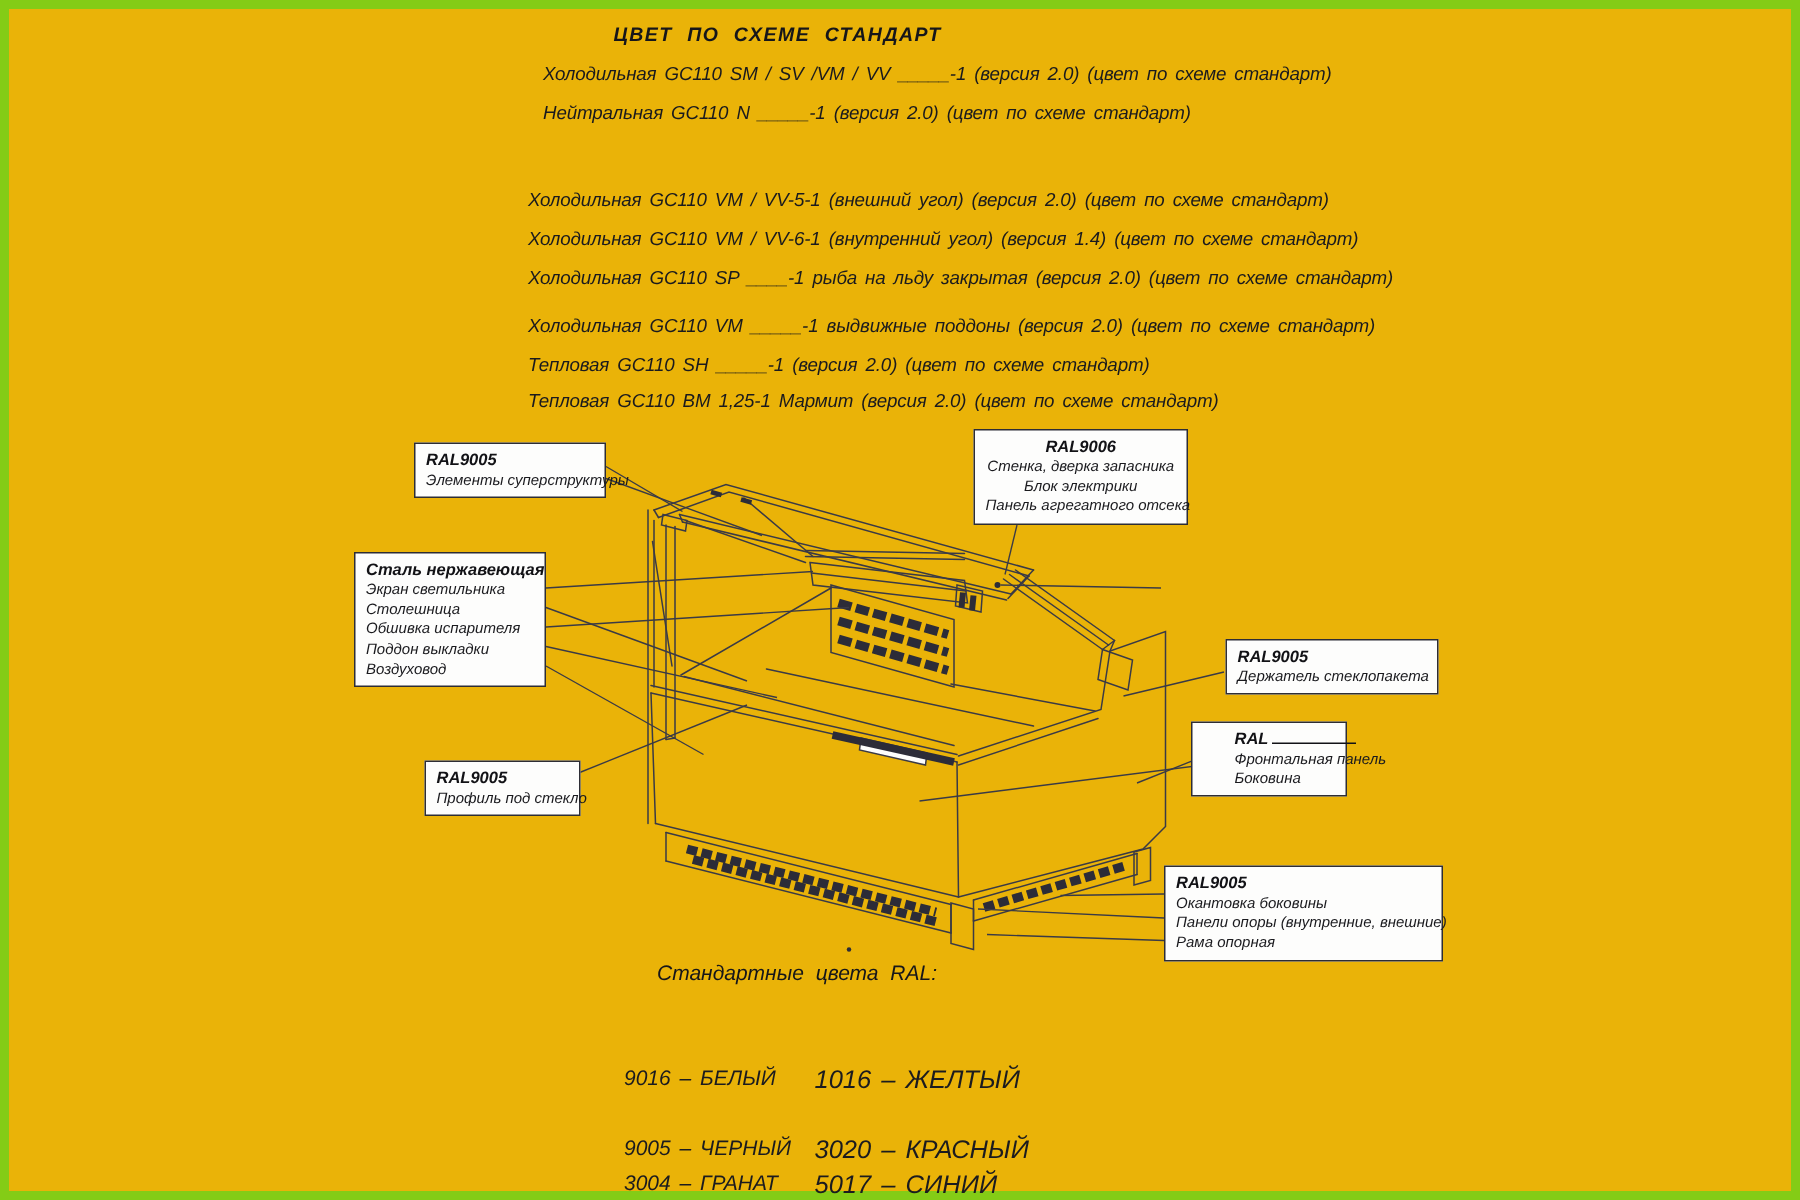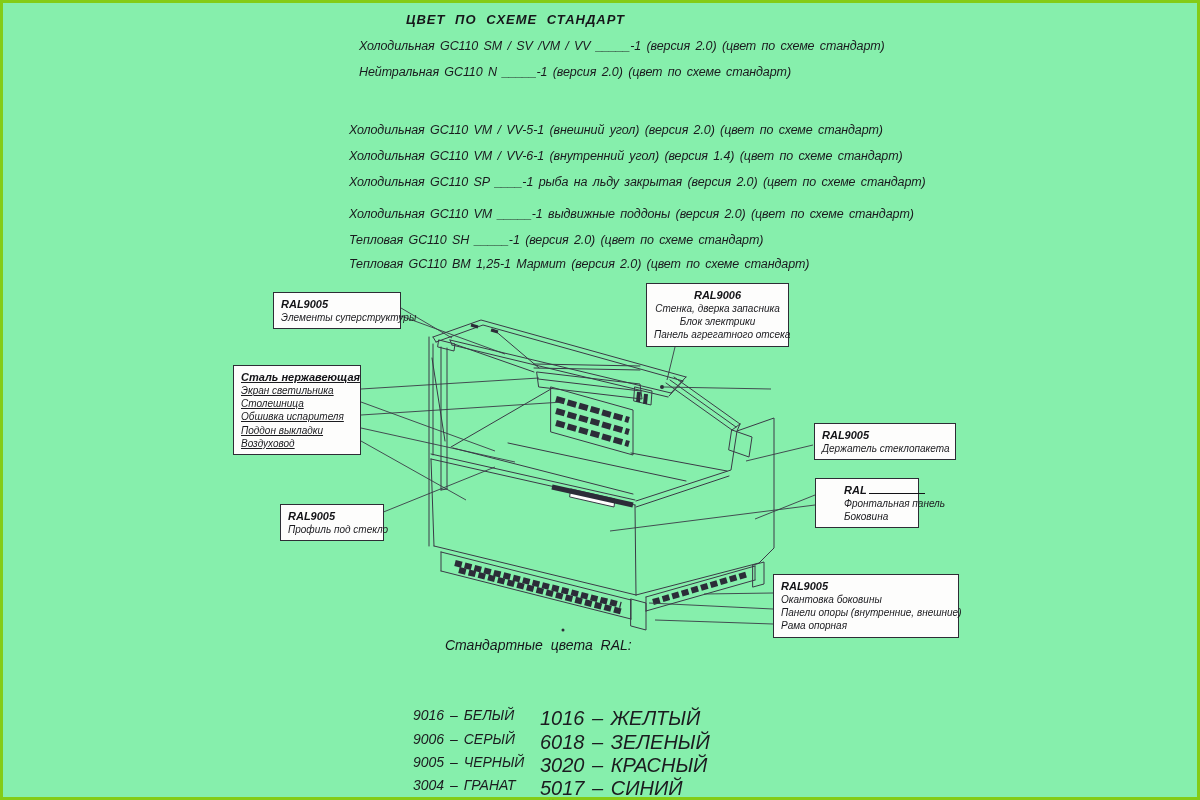--- a/index.html
+++ b/index.html
@@ -4,22 +4,22 @@
 <style>
   html,body{margin:0;padding:0;}
   body{
     width:1200px;height:800px;overflow:hidden;
     background:#fdfdfc;
     font-family:"Liberation Sans", sans-serif;
     color:#1b1b1f;
   }
   .page{
     position:relative;width:1200px;height:800px;
-    background:#86efac;
-    border:3px solid #84cc16;
+    background:#eab308;
+    border:6px solid #84cc16;
     box-sizing:border-box;
     font-style:italic;
   }
   .doc-title{
     position:absolute;left:403px;top:9px;
     font-size:13px;letter-spacing:1px;word-spacing:5px;
     color:#16161a;white-space:nowrap;font-weight:600;
   }
   .model-line{
     position:absolute;left:346px;
@@ -41,26 +41,26 @@
   .co-line{
     font-size:10px;white-space:nowrap;line-height:13.2px;color:#1a1a1e;
   }
   .ral-blank{
     display:inline-block;width:56px;height:1px;
     border-bottom:1.6px solid #121216;margin-left:2px;
     vertical-align:baseline;
   }
   svg.drawing{position:absolute;left:0;top:0;z-index:1;}
   .legend-title{
-    position:absolute;left:442px;top:634px;
+    position:absolute;left:432px;top:634px;
     font-size:14px;word-spacing:4px;white-space:nowrap;color:#16161a;
   }
   .legend-row{position:absolute;left:410px;width:320px;height:20px;margin-top:46px;}
   .legend-left{position:absolute;left:0;font-size:14px;word-spacing:2px;white-space:nowrap;}
-  .legend-right{position:absolute;left:127px;font-size:20px;word-spacing:2px;white-space:nowrap;text-align:center;}
+  .legend-right{position:absolute;left:127px;font-size:17px;word-spacing:2px;white-space:nowrap;text-align:center;}
 </style>
 </head>
 <body>
 
 <div class="page">
 
   <svg class="drawing" width="1200" height="800" viewBox="0 0 1200 800">
 
     <g stroke="#3a3a46" stroke-width="1" fill="none" stroke-linecap="round">
 
@@ -186,36 +186,36 @@
     <div class="co-line">Элементы суперструктуры</div>
   </div>
 
   <div class="callout" style="left:643px;top:280px;width:143px;text-align:center;">
     <div class="co-title">RAL9006</div>
     <div class="co-line">Стенка, дверка запасника</div>
     <div class="co-line">Блок электрики</div>
     <div class="co-line">Панель агрегатного отсека</div>
   </div>
 
-  <div class="callout" style="left:230px;top:362px;width:128px;text-decoration:underline;">
+  <div class="callout" style="left:230px;top:362px;width:128px;">
     <div class="co-title">Сталь нержавеющая</div>
     <div class="co-line">Экран светильника</div>
     <div class="co-line">Столешница</div>
     <div class="co-line">Обшивка испарителя</div>
     <div class="co-line">Поддон выкладки</div>
     <div class="co-line">Воздуховод</div>
   </div>
 
 
   <div class="callout" style="left:811px;top:420px;width:142px;">
     <div class="co-title">RAL9005</div>
     <div class="co-line">Держатель стеклопакета</div>
   </div>
 
-  <div class="callout" style="left:812px;top:475px;width:104px;padding-left:28px;">
+  <div class="callout" style="left:788px;top:475px;width:104px;padding-left:28px;">
     <div class="co-title">
       <span>RAL</span><span class="ral-blank"></span>
     </div>
     <div class="co-line">Фронтальная панель</div>
     <div class="co-line">Боковина</div>
   </div>
 
   <div class="callout" style="left:277px;top:501px;width:104px;">
     <div class="co-title">RAL9005</div>
     <div class="co-line">Профиль под стекло</div>
@@ -227,24 +227,20 @@
     <div class="co-line">Панели опоры (внутренние, внешние)</div>
     <div class="co-line">Рама опорная</div>
   </div>
 
   <div class="legend-title">Стандартные цвета RAL:</div>
 
   <div class="legend-row" style="top:658px">
     <span class="legend-left">9016 – БЕЛЫЙ</span>
     <span class="legend-right">1016 – ЖЕЛТЫЙ</span>
   </div>
-  <div class="legend-row" style="top:682px">
-    <span class="legend-left">9006 – СЕРЫЙ</span>
-    <span class="legend-right">6018 – ЗЕЛЕНЫЙ</span>
-  </div>
   <div class="legend-row" style="top:705px">
     <span class="legend-left">9005 – ЧЕРНЫЙ</span>
     <span class="legend-right">3020 – КРАСНЫЙ</span>
   </div>
   <div class="legend-row" style="top:728px">
     <span class="legend-left">3004 – ГРАНАТ</span>
     <span class="legend-right">5017 – СИНИЙ</span>
   </div>
   <div class="legend-row" style="top:751px">
     <span class="legend-left">7024– ГРАФИТОВЫЙ</span>

